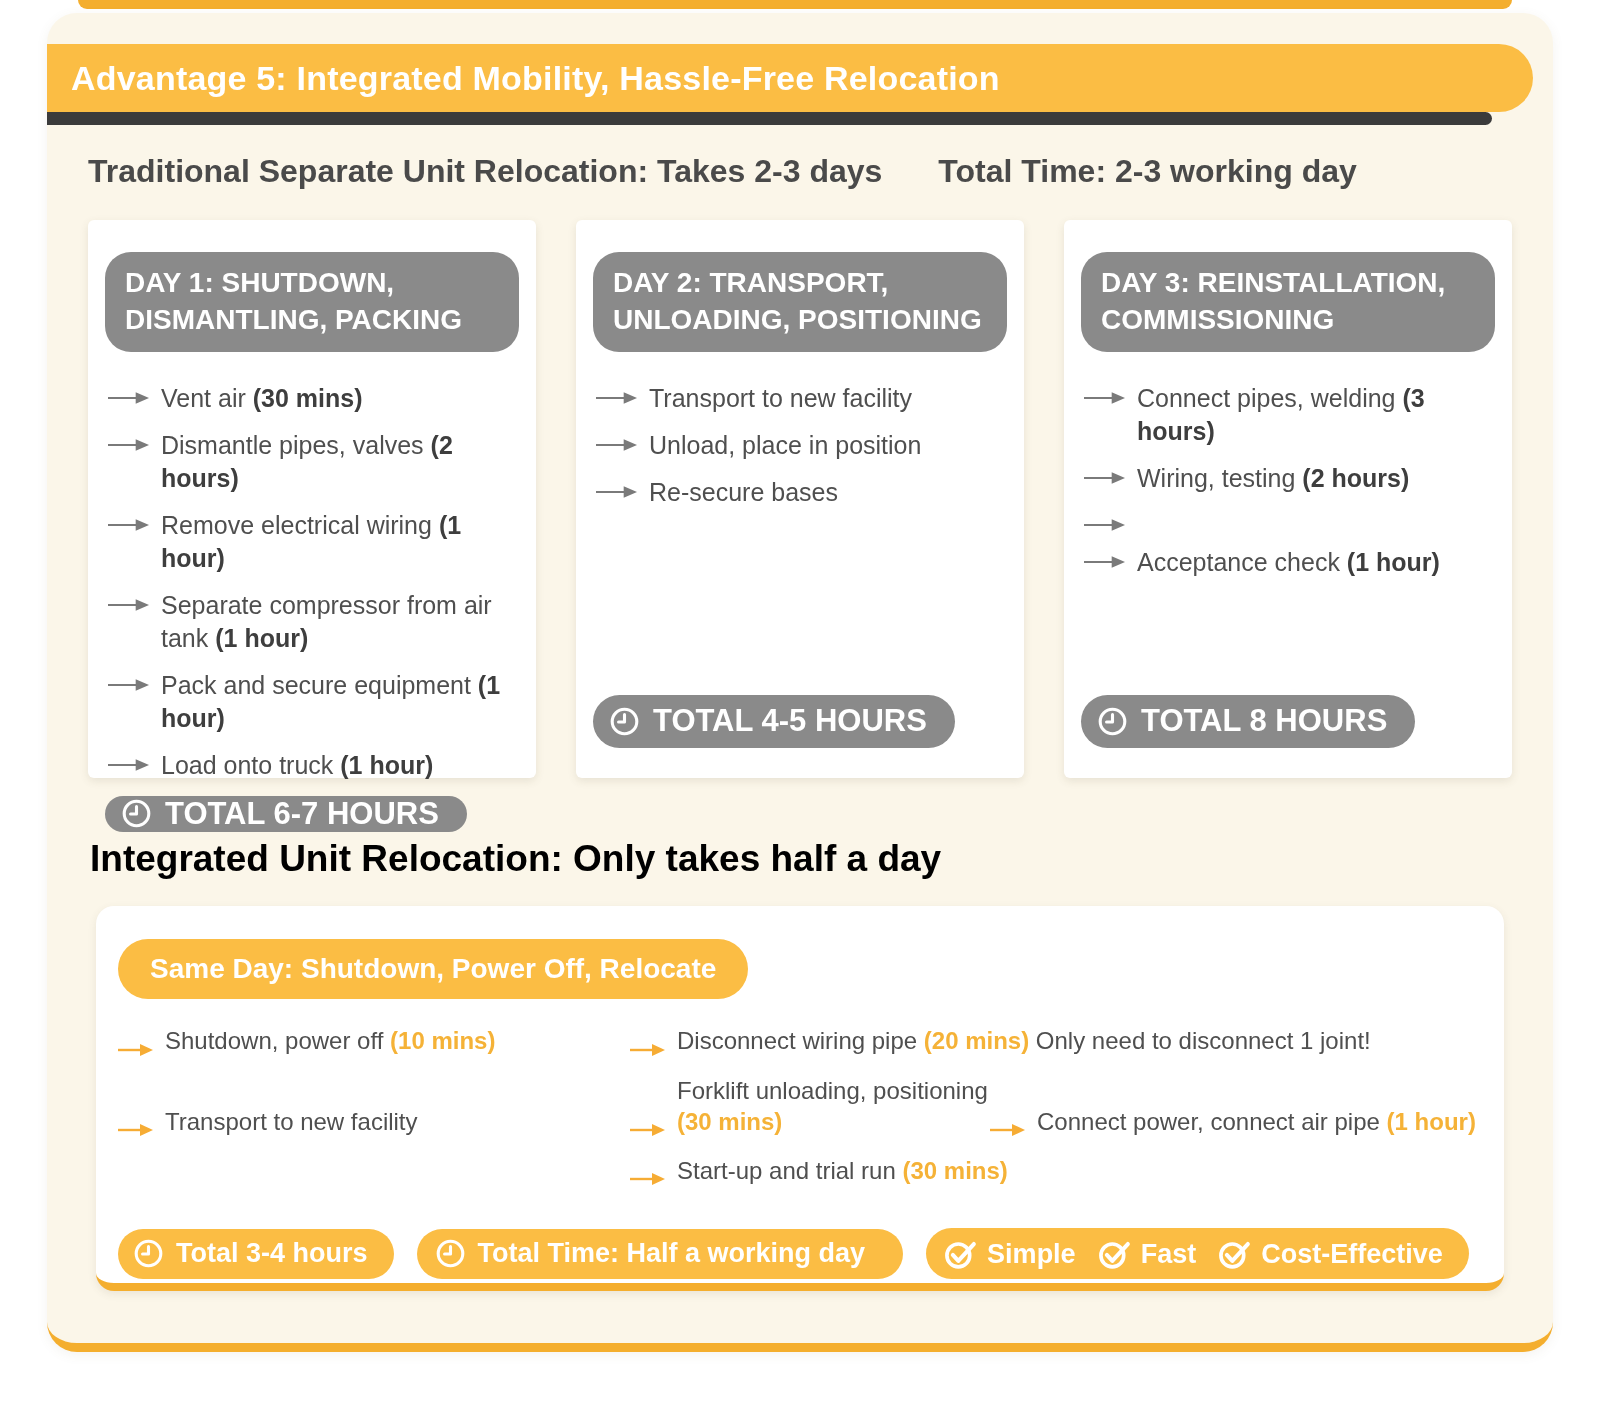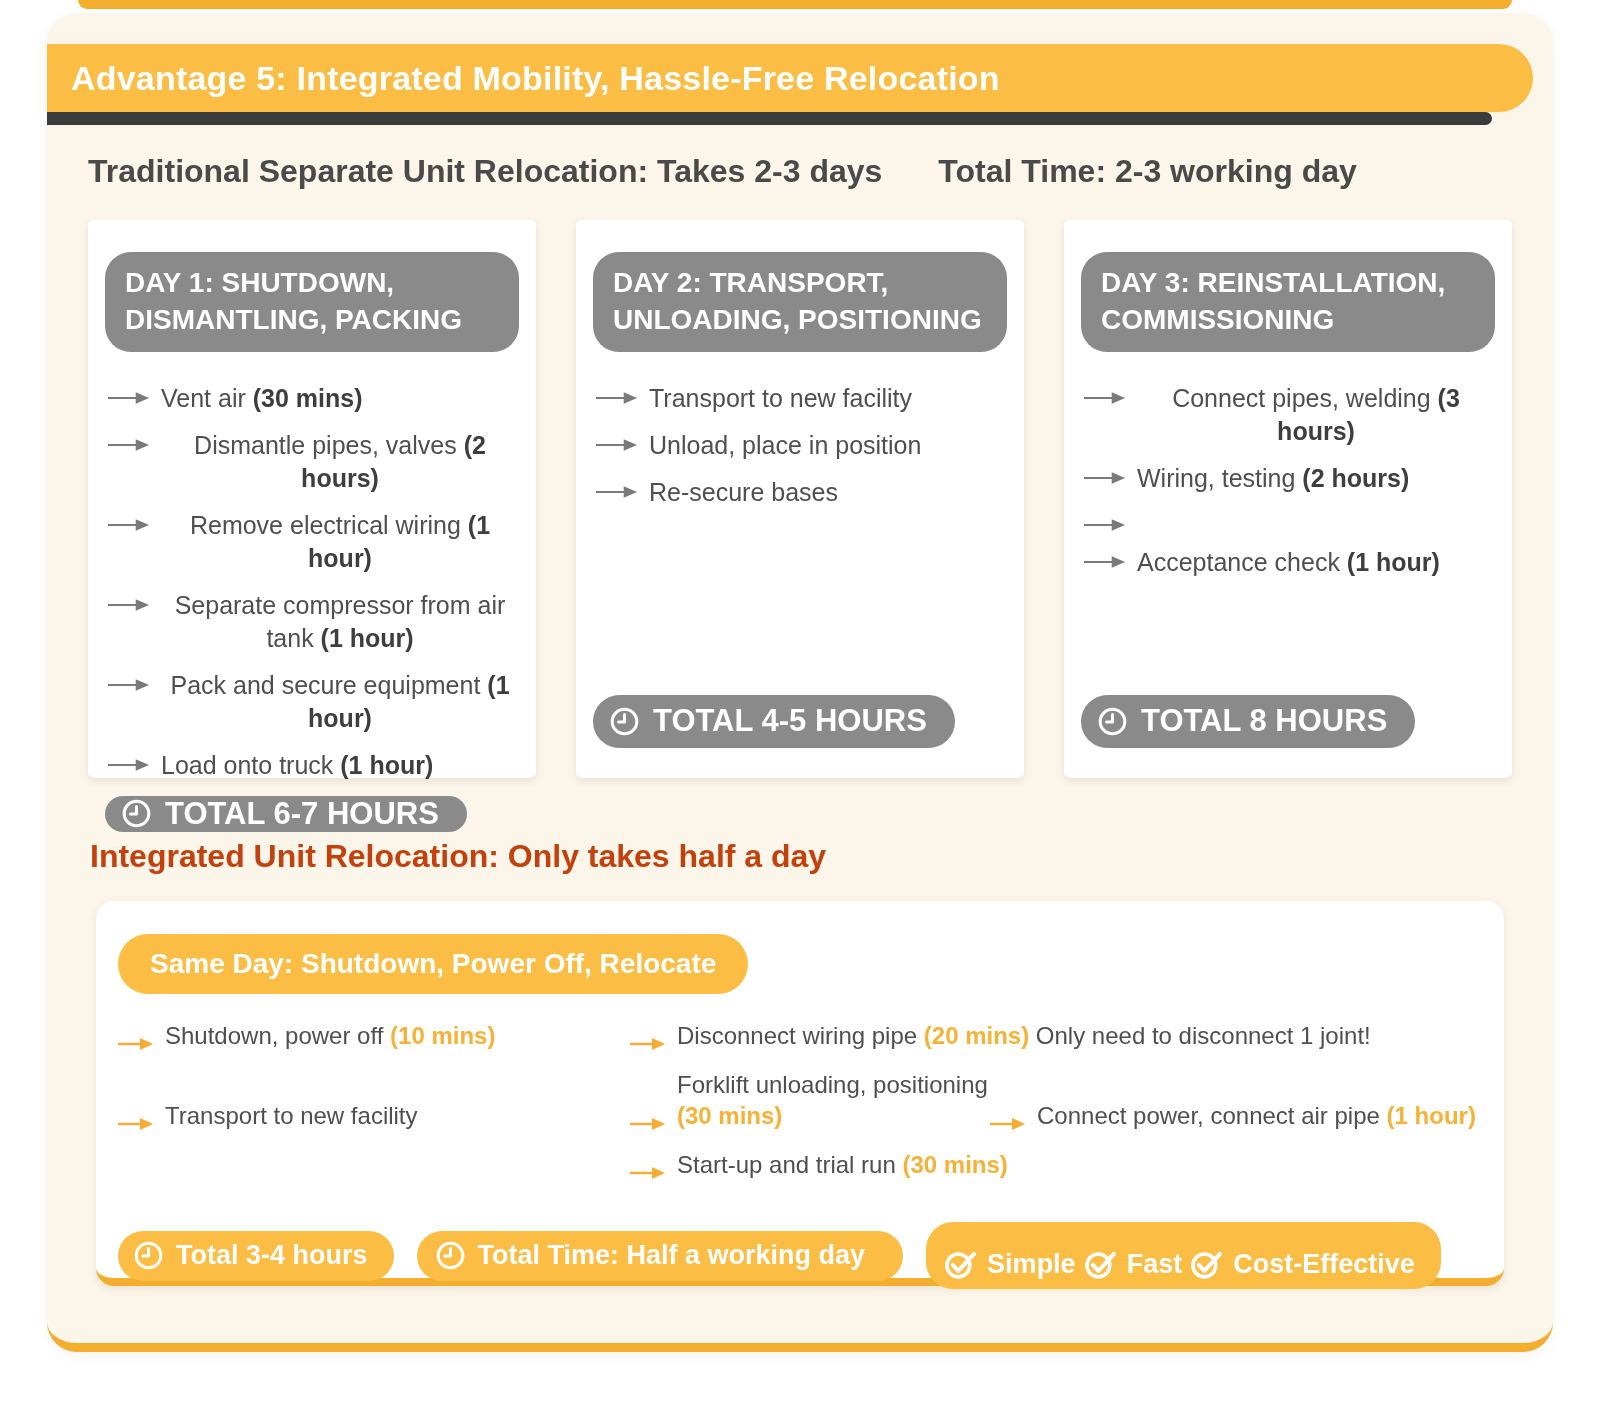--- a/index.html
+++ b/index.html
@@ -38,34 +38,34 @@
     box-shadow:0 3px 9px rgba(90,80,60,0.12);
     padding:32px 17px 30px;display:flex;flex-direction:column;
   }
   .t-head{
     background:#8A8A8A;color:#ffffff;font-weight:700;font-size:28px;line-height:1.32;
     border-radius:26px;padding:13px 20px;box-sizing:border-box;
   }
   .t-list{list-style:none;margin:30px 0 0;padding:0 0 0 3px;}
   .t-item{
     display:flex;align-items:flex-start;margin-bottom:14px;
-    font-size:25px;color:#4F4F4F;line-height:1.32;text-align:center;
+    font-size:25px;color:#4F4F4F;line-height:1.32;
   }
   .arr{flex:0 0 auto;width:42px;height:14px;margin:9px 11px 0 0;}
   .arr .arr-line{stroke:#7A7A7A;stroke-width:2.1;fill:none;}
   .arr .arr-head{fill:#7A7A7A;}
   .t-time{font-weight:700;color:#3E3E3E;}
   .t-total{
     margin-top:auto;align-self:flex-start;background:#8A8A8A;color:#ffffff;
     border-radius:27px;height:53px;display:flex;align-items:center;gap:13px;
     padding:0 28px 0 16px;font-size:31px;font-weight:700;white-space:nowrap;
   }
   .clock{width:31px;height:31px;flex:0 0 auto;}
   
-  .sec2-title{margin:60px 0 11px 43px;font-size:32px;font-weight:700;color:#c2410c;line-height:1.15;}
+  .sec2-title{margin:60px 0 11px 43px;font-size:37px;font-weight:700;color:#000000;line-height:1.15;}
   .int-card{
     margin:26px 0 0 49px;width:1408px;height:385px;box-sizing:border-box;
     background:#ffffff;border-radius:18px;border-bottom:8px solid #F4AE2E;
     box-shadow:0 3px 9px rgba(90,80,60,0.10);
     padding:33px 22px 0;
   }
   .int-banner{
     display:inline-flex;align-items:center;background:#FBBD44;color:#ffffff;
     font-size:28px;font-weight:700;border-radius:30px;height:60px;padding:0 32px;
   }
@@ -76,21 +76,21 @@
   .arr-o .line{stroke:#F6AC34;stroke-width:2.4;fill:none;}
   .arr-o .head{fill:#F6AC34;}
   .o-time{font-weight:700;color:#F5B237;}
   .int-footer{margin-top:42px;display:flex;gap:23px;align-items:center;}
   .y-pill{
     background:#FBBD44;color:#ffffff;height:50px;border-radius:27px;
     display:flex;align-items:center;gap:12px;padding:0 26px 0 15px;
     font-size:27px;font-weight:700;white-space:nowrap;
   }
   .y-pill.wide{padding:0 38px 0 18px;}
-  .q-pill{gap:8px;padding:17px 26px 0 18px;}
+  .q-pill{gap:22px;padding:1px 26px 0 18px;}
   .q-group{display:flex;align-items:center;gap:8px;}
   .check{width:35px;height:31px;flex:0 0 auto;}
 </style>
 </head>
 <body>
 
 <div class="top-strip"></div>
 
 <div class="container">
 

